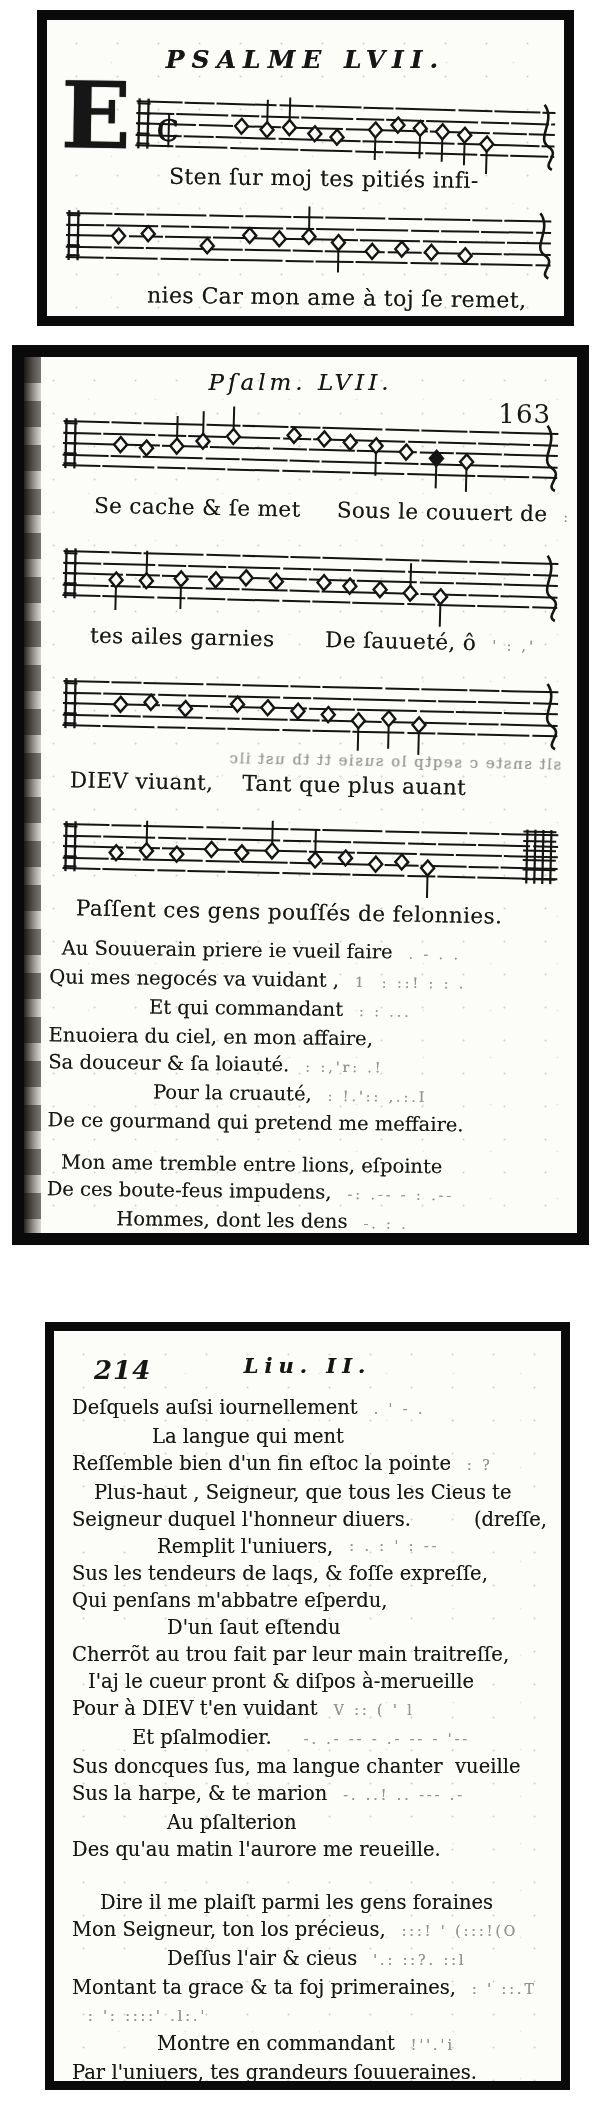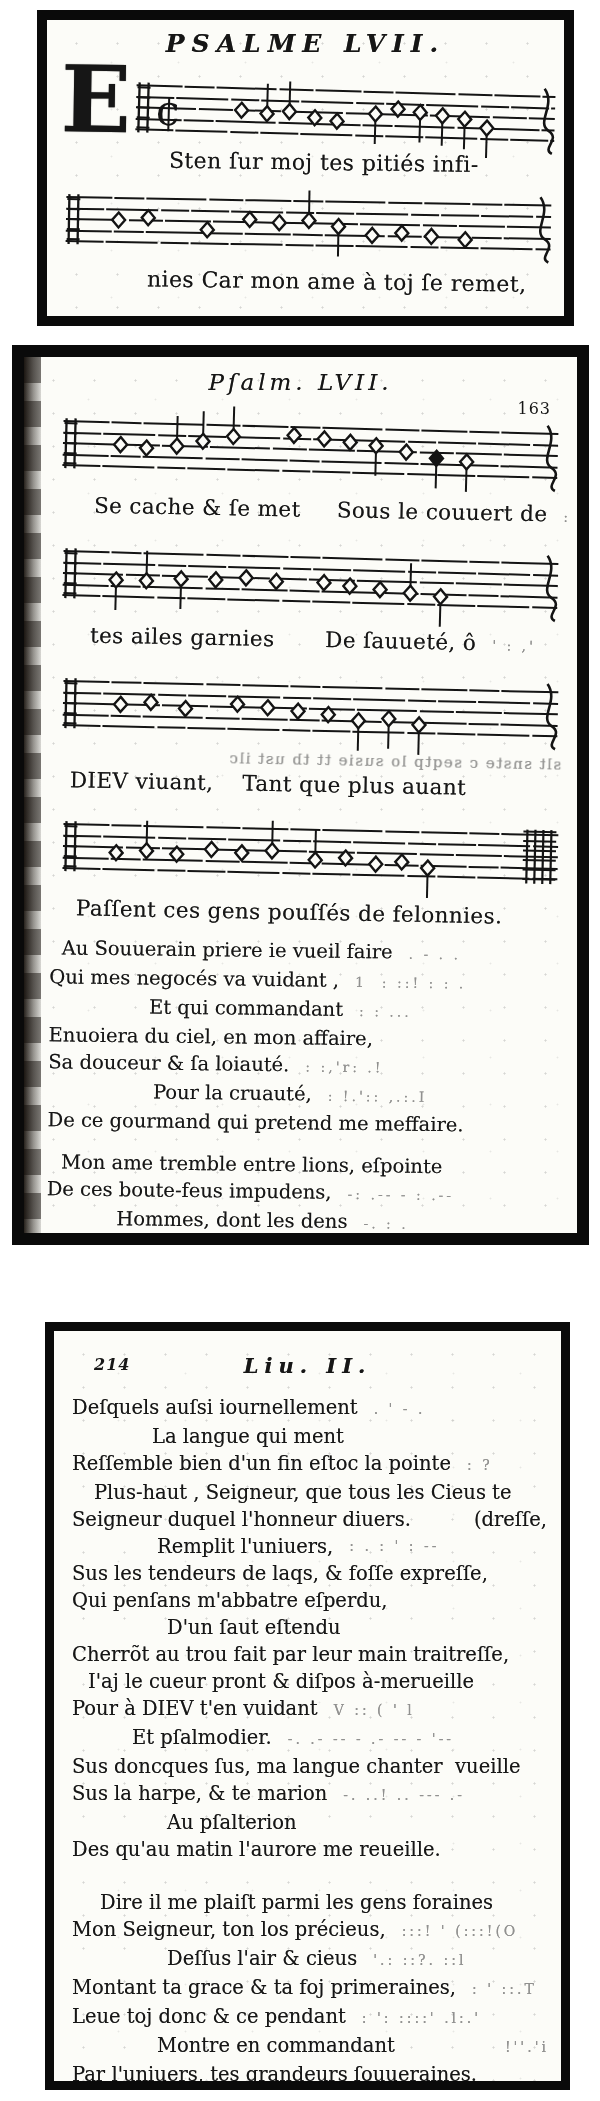--- a/index.html
+++ b/index.html
@@ -21,22 +21,22 @@
     background-position:9px 7px, 31px 19px;
   }
   .gutter{
     position:absolute;left:0;top:0;bottom:0;width:17px;z-index:2;
     background:
       repeating-linear-gradient(to bottom, rgba(15,10,6,.55) 0 26px, rgba(15,10,6,.15) 26px 44px),
       linear-gradient(to right, rgba(22,16,10,.9), rgba(22,16,10,.35) 55%, rgba(22,16,10,0));
   }
   
   .ptitle{text-align:center;font-style:italic;font-weight:600;font-size:25px;
-    letter-spacing:7px;padding-top:9px;text-shadow:0 0 .6px rgba(0,0,0,.6);}
-  .pagenum{position:absolute;font-size:16px;letter-spacing:1px;}
+    letter-spacing:7px;padding-top:25px;text-shadow:0 0 .6px rgba(0,0,0,.6);}
+  .pagenum{position:absolute;font-size:26px;letter-spacing:1px;}
   .lyric{font-size:22px;white-space:pre;letter-spacing:.4px;text-shadow:0 0 .6px rgba(0,0,0,.55);}
   .vline{display:flex;align-items:baseline;font-size:19.5px;line-height:27px;
     white-space:pre;text-shadow:0 0 .5px rgba(0,0,0,.5);}
   .vline .vtext{white-space:pre;}
   .noise{color:#6e6e6e;opacity:.75;font-size:14px;letter-spacing:3px;padding-left:16px;white-space:pre;}
   .rightcatch{margin-left:auto;padding-right:2px;}
   .smudge{transform:scaleX(-1);filter:blur(.6px);color:#4d4d4d;opacity:.6;
     font-size:15px;letter-spacing:1.5px;height:15px;line-height:13px;overflow:hidden;white-space:pre;}
   .tilt1{transform:rotate(1.1deg);transform-origin:left center;}
   .tilt2{transform:rotate(.8deg);transform-origin:left center;}
@@ -337,29 +337,29 @@
           <div class="vline"><span class="vtext">Reſſemble bien d'un fin eſtoc la pointe</span><span class="noise">: ?</span></div>
           <div class="vline" style="padding-left: 22px; text-align: right;"><span class="vtext">Plus-haut , Seigneur, que tous les Cieus te</span></div>
           <div class="vline"><span class="vtext">Seigneur duquel l'honneur diuers.</span><span class="rightcatch">(dreſſe,</span></div>
           <div class="vline" style="padding-left: 85px; align-items: center;"><span class="vtext">Remplit l'uniuers,</span><span class="noise">: . : ' : --</span></div>
           <div class="vline"><span class="vtext">Sus les tendeurs de laqs, &amp; foſſe expreſſe,</span></div>
           <div class="vline"><span class="vtext">Qui penſans m'abbatre eſperdu,</span></div>
           <div class="vline" style="padding-left: 95px;"><span class="vtext">D'un ſaut eſtendu</span></div>
           <div class="vline"><span class="vtext">Cherrõt au trou fait par leur main traitreſſe,</span></div>
           <div class="vline" style="padding-left: 16px;"><span class="vtext">I'aj le cueur pront &amp; diſpos à-merueille</span></div>
           <div class="vline"><span class="vtext">Pour à DIEV t'en vuidant</span><span class="noise">V :: ( ' l</span></div>
-          <div class="vline" style="padding-left: 60px;"><span class="vtext">Et pſalmodier.</span><span class="noise">-. .- -- - .- -- - '--</span></div>
+          <div class="vline" style="padding-left: 60px; gap: 16px;"><span class="vtext">Et pſalmodier.</span><span class="noise">-. .- -- - .- -- - '--</span></div>
           <div class="vline"><span class="vtext">Sus doncques ſus, ma langue chanter  vueille</span></div>
           <div class="vline"><span class="vtext">Sus la harpe, &amp; te marion</span><span class="noise">-. ..! .. --- .-</span></div>
           <div class="vline" style="padding-left: 95px;"><span class="vtext">Au pſalterion</span></div>
           <div class="vline" style="margin-bottom: 26px;"><span class="vtext">Des qu'au matin l'aurore me reueille.</span></div>
           <div class="vline" style="padding-left: 28px;"><span class="vtext">Dire il me plaiſt parmi les gens foraines</span></div>
           <div class="vline"><span class="vtext">Mon Seigneur, ton los précieus,</span><span class="noise">:::! ' (:::!(O</span></div>
           <div class="vline" style="padding-left: 95px;"><span class="vtext">Deſſus l'air &amp; cieus</span><span class="noise">'.: ::?. ::l</span></div>
           <div class="vline"><span class="vtext">Montant ta grace &amp; ta foj primeraines,</span><span class="noise">: ' ::.T</span></div>
-          <div class="vline"><span class="vtext">Leue toj donc &amp; ce pendant</span><span class="noise">: ': ::::' .l:.'</span></div>
-          <div class="vline" style="padding-left: 85px; justify-content: space-between;"><span class="vtext">Montre en commandant</span><span class="noise">!''.'i</span></div>
+          <div class="vline"><span class="noise">: ': ::::' .l:.'</span></div>
+          <div class="vline" style="padding-left: 85px;"><span class="vtext">Montre en commandant</span><span class="noise">!''.'i</span></div>
           <div class="vline"><span class="vtext">Par l'uniuers, tes grandeurs ſouueraines.</span></div>
         </div>
     </div>
   </section>
 
 </div>
 
 </body></html>

